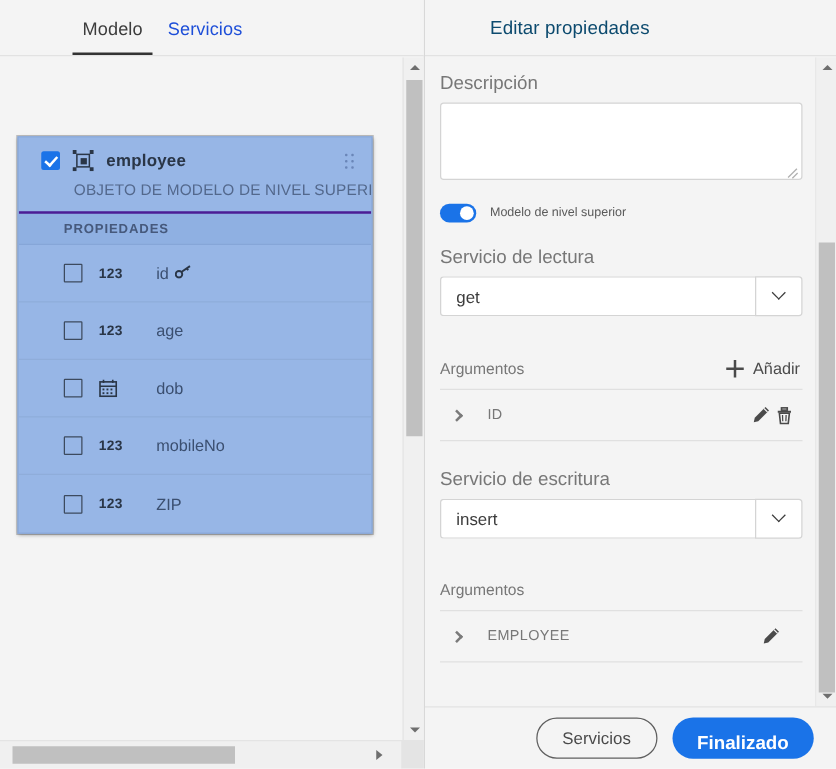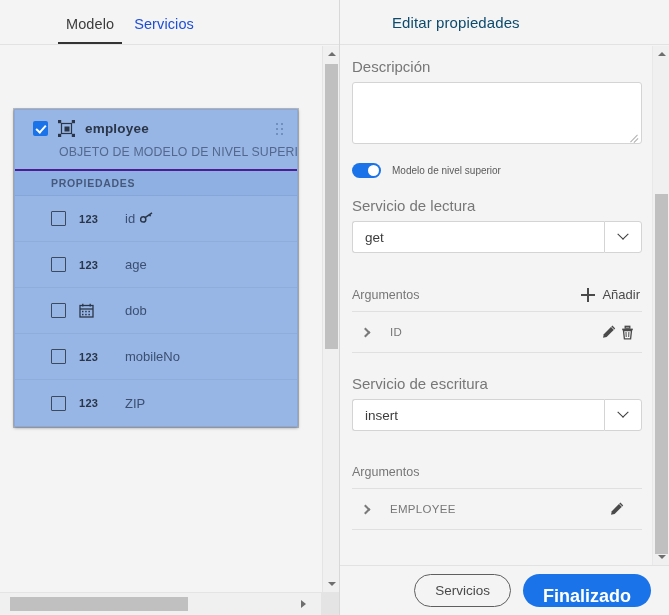--- a/index.html
+++ b/index.html
@@ -481,21 +481,21 @@
     color: #4a4a4a;
     font-family: "Liberation Sans", sans-serif;
     cursor: pointer;
   }
   .btn-done {
     height: 33px;
     padding: 12px 20px;
     border: none;
     border-radius: 17px;
     background: #1a73e8;
-    font-size: 18px;
+    font-size: 15px;
     font-weight: bold;
     color: #ffffff;
     font-family: "Liberation Sans", sans-serif;
     cursor: pointer;
   }
 </style>
 </head>
 <body>
 
 <div class="app">

